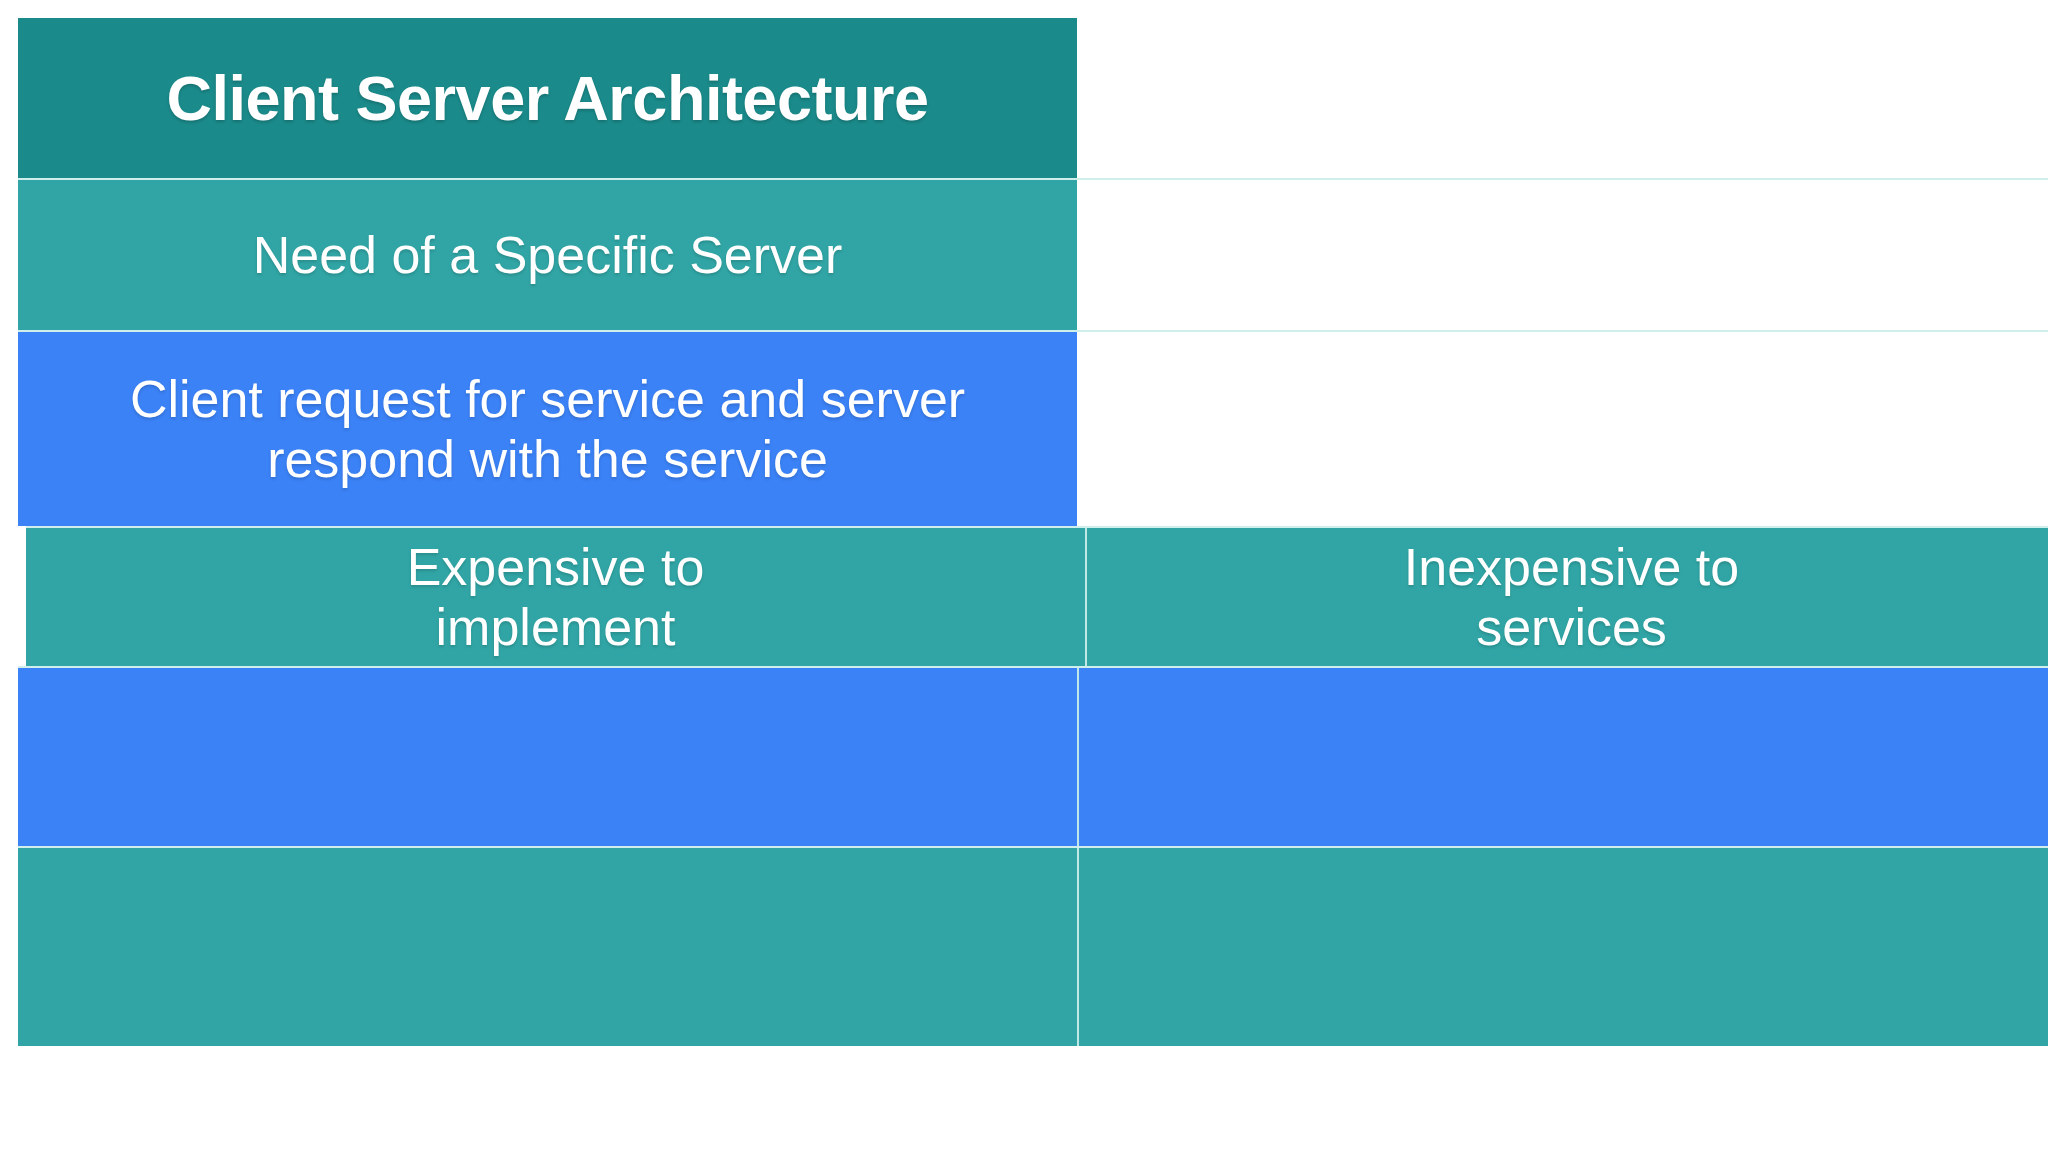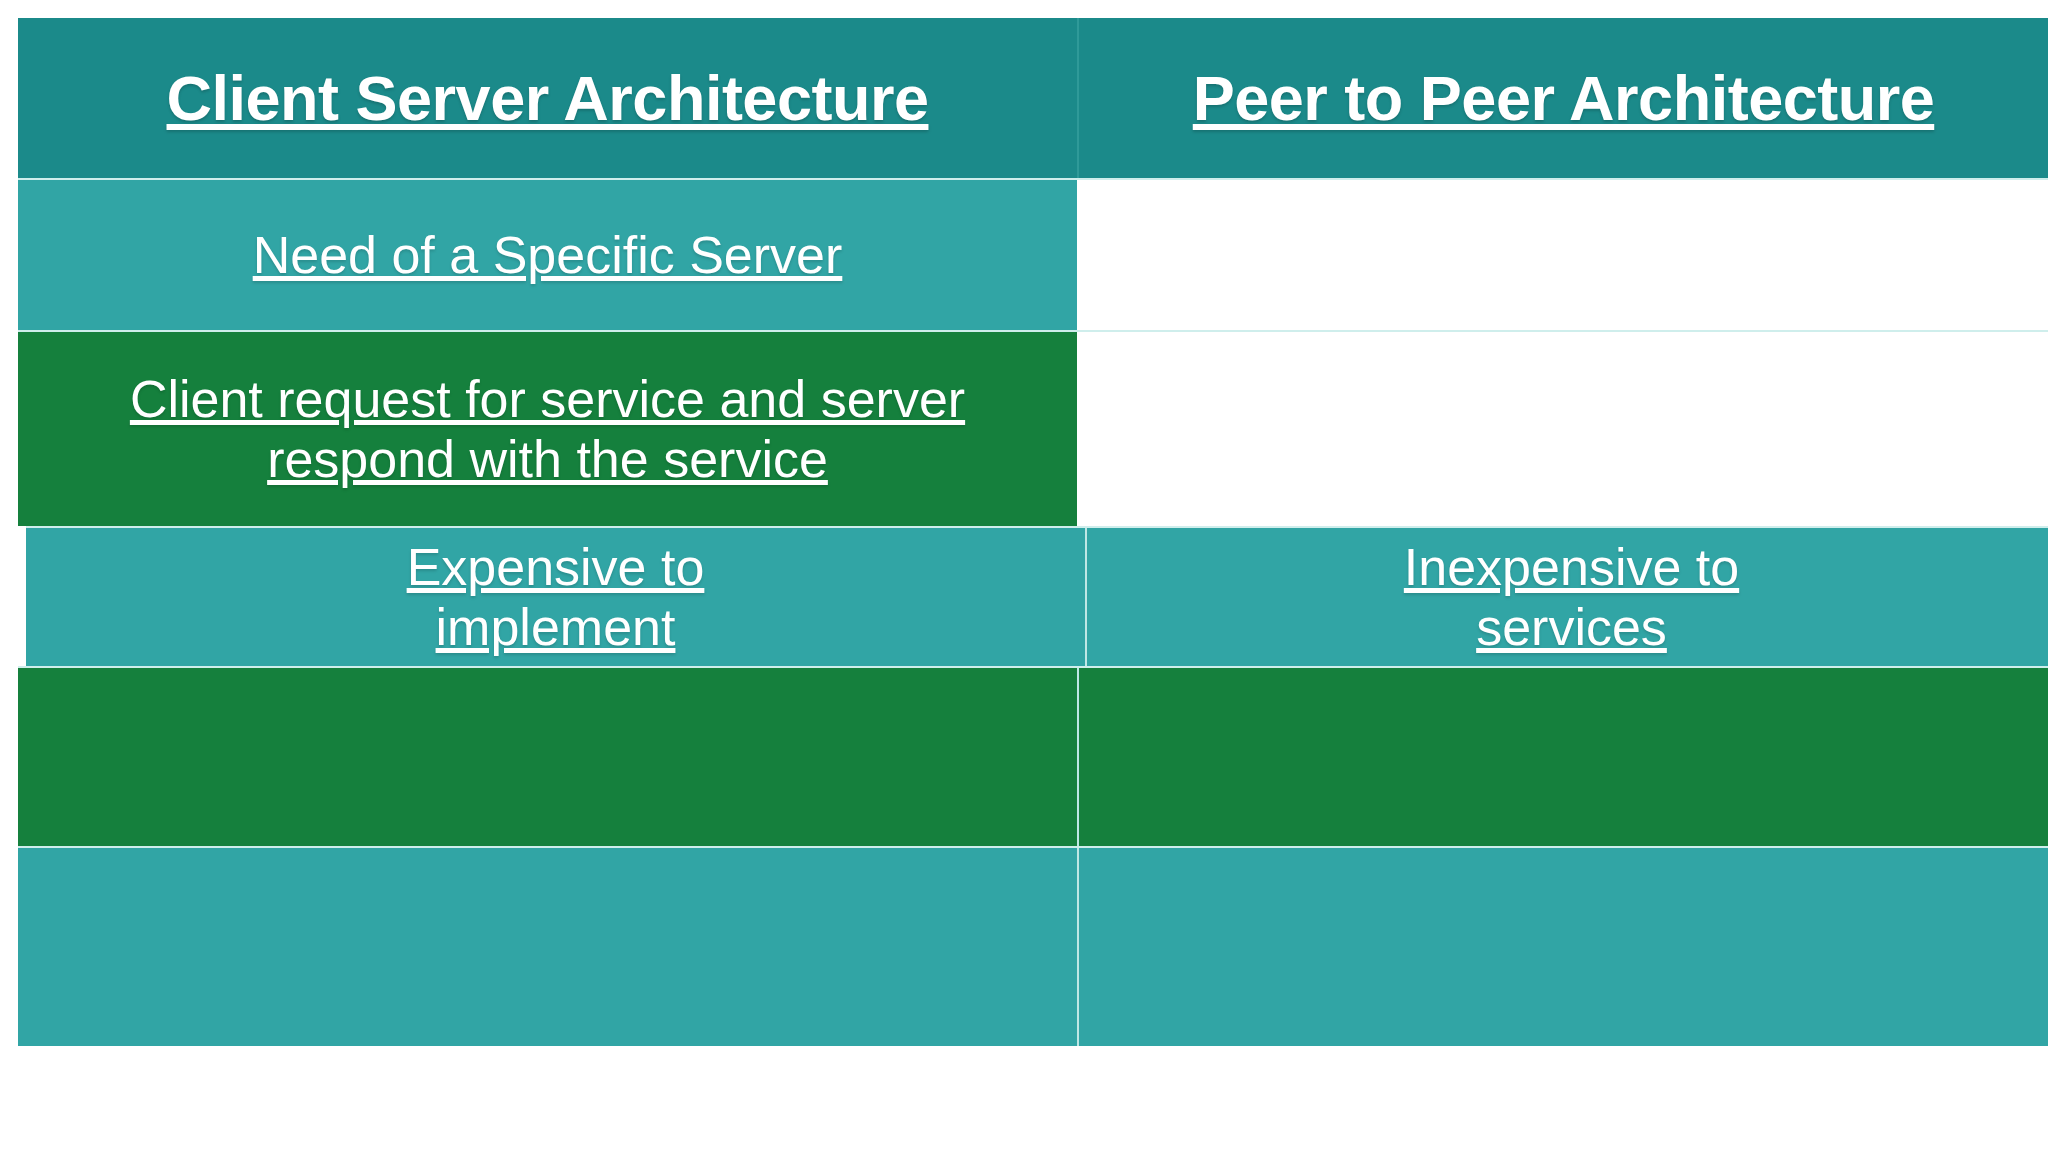--- a/index.html
+++ b/index.html
@@ -68,58 +68,54 @@
     letter-spacing: -0.5px;
     font-stretch: condensed;
     text-shadow: 0 2px 3px rgba(0,0,0,0.18);
   }
   .row-header .col-right { border-left: 2px solid #2f9a99; }
 
   
   .row-body { border-top: 2px solid #cfeeec; }
 
   .row-dark  .t-cell { background: #31a5a5; }
-  .row-light .t-cell { background: #15803d; }
+  .row-light .t-cell { background: #3b82f6; }
 
   .row-1 { height: 152px; }
   .row-2 { height: 196px; }
   .row-3 { height: 140px; margin-left: 8px; }
   .row-4 { height: 180px; }
   .row-5 { height: 200px; }
 
   .row-body .t-cell {
     font-size: 52px;
     font-weight: 400;
     line-height: 1.16;
     font-stretch: condensed;
     text-shadow: 0 2px 3px rgba(0,0,0,0.15);
   }
 
   .cell-text {
     display: block;
     width: 100%;
     white-space: pre-line;
-    text-decoration: underline;
   }
 
   .empty-cell .cell-text { min-height: 1px; }
 </style>
 </head>
 <body>
 
 <div id="slide">
 
   <div id="comparison-table">
 
     <div class="t-row row-header">
       <div class="t-cell col-left">
         <span class="cell-text">Client Server Architecture</span>
-      </div>
-      <div class="t-cell col-right">
-        <span class="cell-text">Peer to Peer Architecture</span>
       </div>
     </div>
 
     <div class="t-row row-body row-dark row-1">
       <div class="t-cell col-left">
         <span class="cell-text">Need of a Specific Server</span>
       </div>
     </div>
 
     <div class="t-row row-body row-light row-2">

